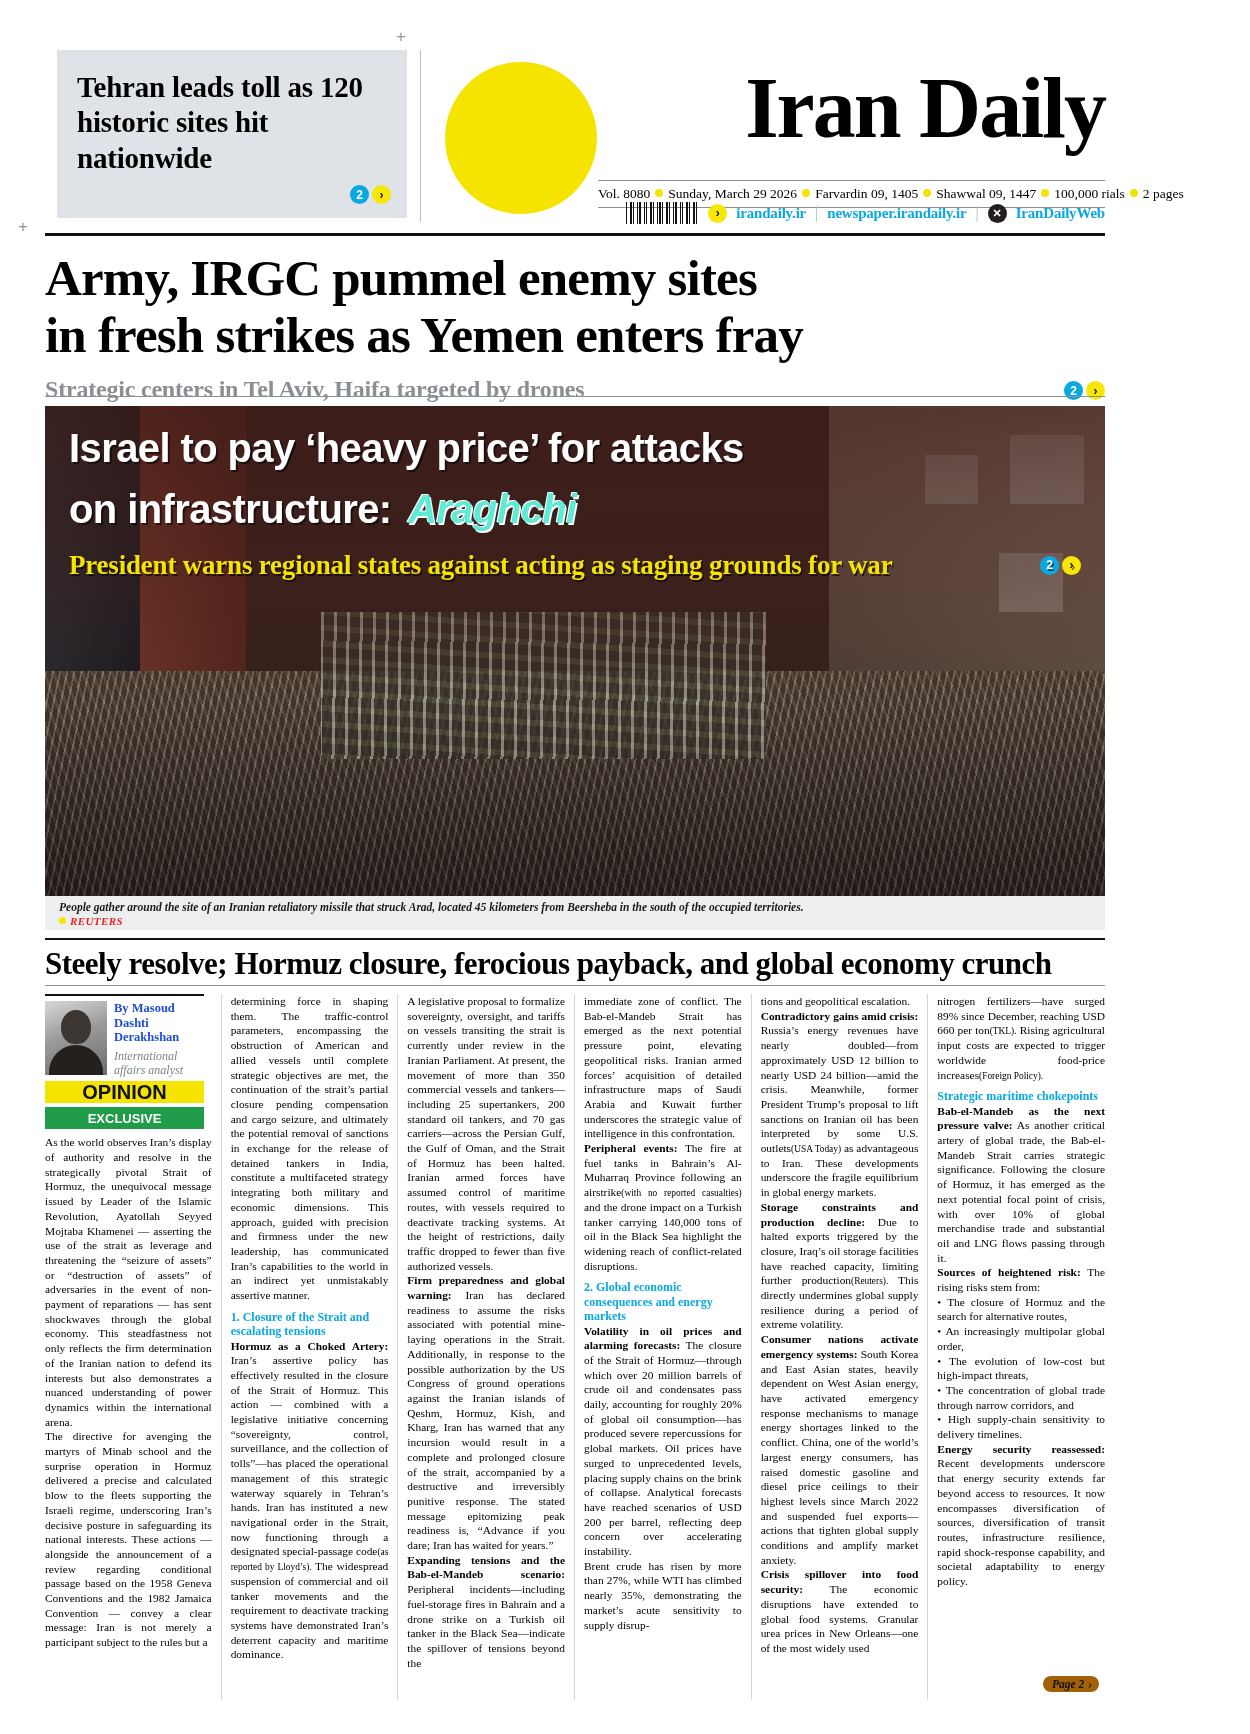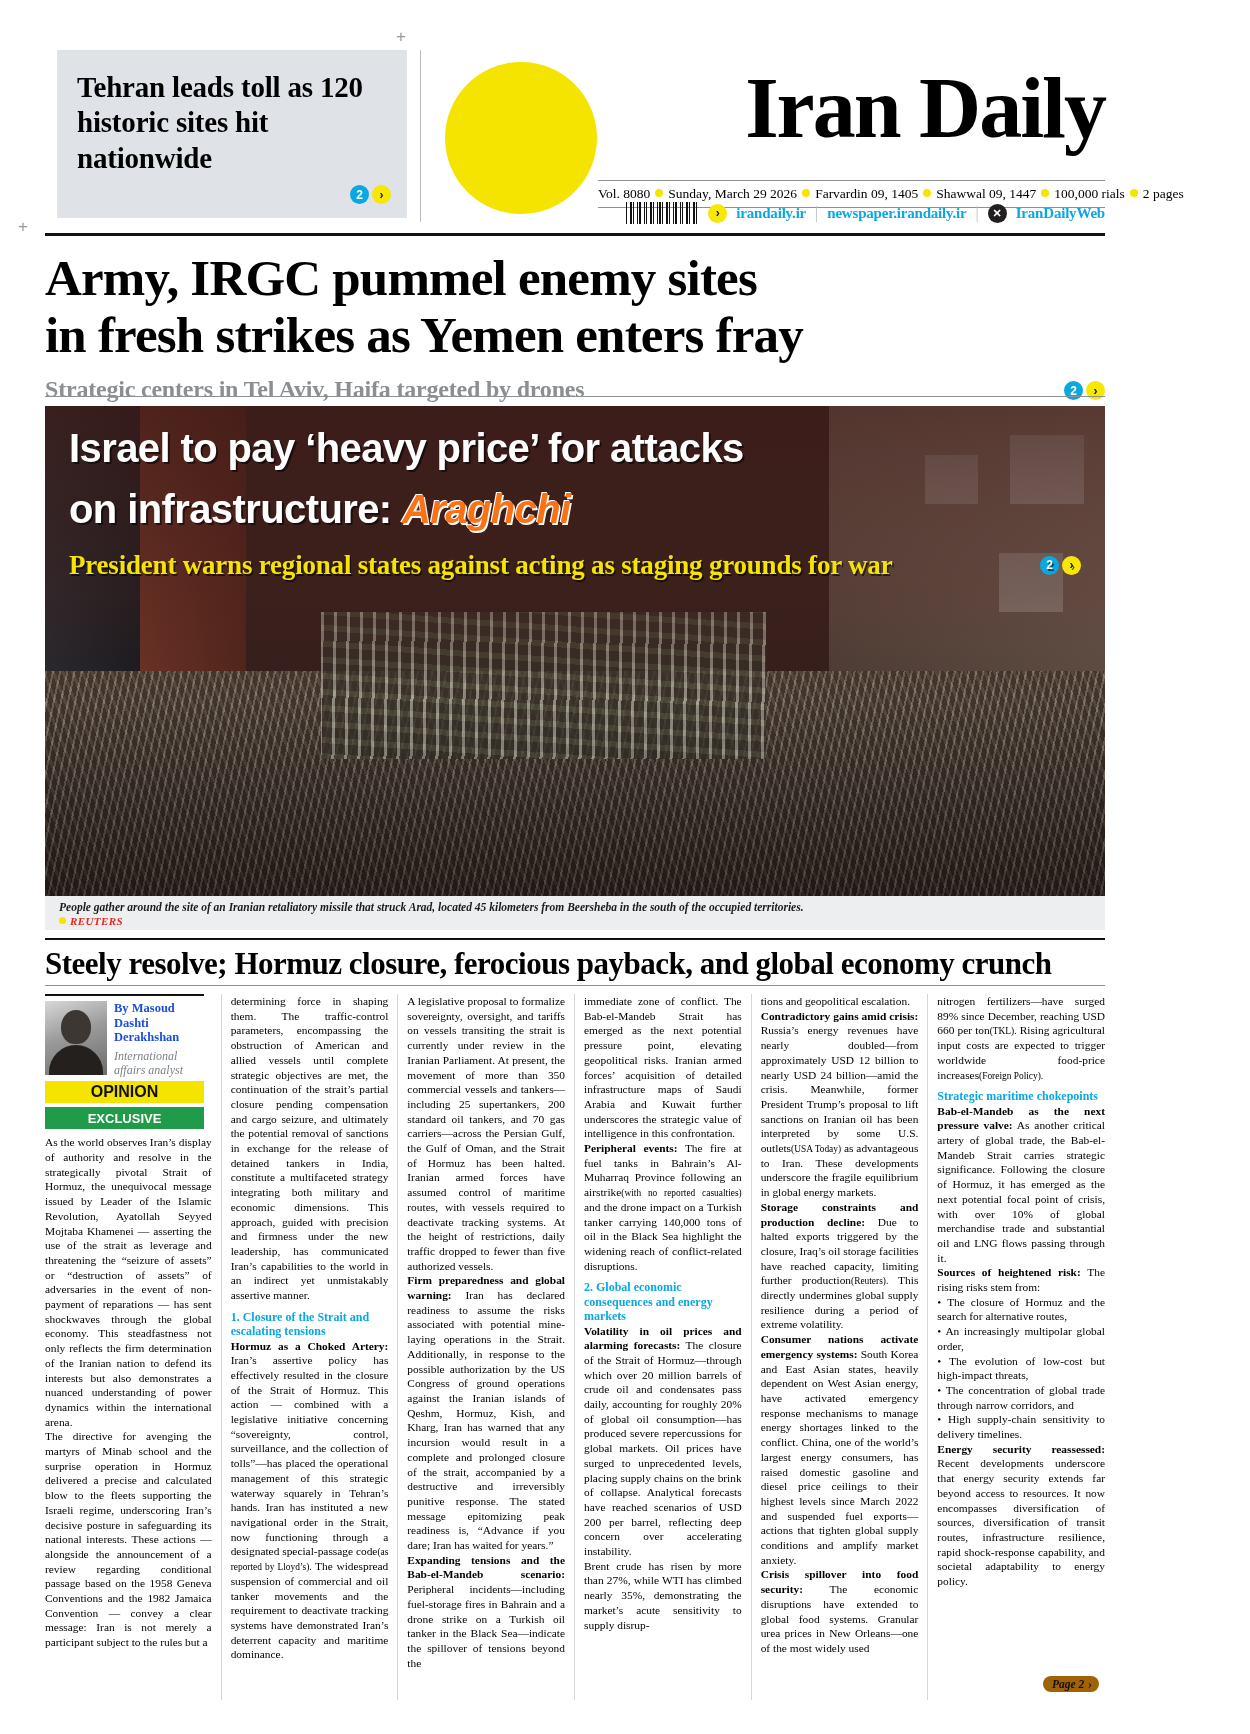--- a/index.html
+++ b/index.html
@@ -102,21 +102,21 @@
       repeating-linear-gradient(4deg, rgba(120,140,100,.45) 0 6px, rgba(40,38,30,.5) 6px 16px);
     filter: blur(.4px);
   }
   .photo .tint { position: absolute; inset: 0; background: linear-gradient(180deg, rgba(62,26,22,.72) 0%, rgba(62,26,22,.40) 38%, rgba(0,0,0,.12) 60%, rgba(0,0,0,.38) 100%); }
   .ov { position: absolute; left: 24px; top: 12px; right: 24px; }
   .ov h2 {
     font-family: Liberation Sans, sans-serif; font-weight: 700; font-size: 40px;
     line-height: 1.52; color: #fff; letter-spacing: -0.6px;
     text-shadow: 2px 2px 0 rgba(0,0,0,.55);
   }
-  .ov h2 .red { color: #f97316; font-style: italic; text-shadow: 1.5px 1.5px 0 #fff, -1px -1px 0 #fff; }
+  .ov h2 .red { color: #5eead4; font-style: italic; text-shadow: 1.5px 1.5px 0 #fff, -1px -1px 0 #fff; margin-left: 6px; }
   .ov .yellow {
     margin-top: 10px; font-size: 27px; font-weight: 700; color: #f5e400;
     letter-spacing: -0.2px; text-shadow: 1.5px 1.5px 0 rgba(0,0,0,.6);
     display: flex; align-items: center; justify-content: space-between; gap: 14px;
   }
   .cap-bar { position: absolute; left: 45px; top: 896px; width: 1060px; height: 34px; background: #eceef0; padding: 4px 10px 0 14px; }
   .cap-txt { font-size: 11.5px; font-style: italic; font-weight: 700; color: #1b1b1b; line-height: 1.25; }
   .cap-src { font-size: 11px; font-style: italic; font-weight: 700; color: #e8251f; letter-spacing: .4px; margin-top: 1px; }
   .cap-src .dot { width: 7px; height: 7px; margin: 0 4px 0 0; }
 
@@ -137,21 +137,21 @@
 
   .author-box { width: 159px; margin-bottom: 6px; border-top: 2px solid #111; padding-top: 5px; }
   .au-row { display: flex; gap: 7px; }
   .au-photo { width: 62px; height: 74px; flex: 0 0 62px; background: linear-gradient(160deg,#d8d8d8,#9a9a9a 45%,#6c6c6c); position: relative; overflow: hidden; }
   .au-photo .head { position: absolute; left: 16px; top: 9px; width: 30px; height: 34px; border-radius: 50% 50% 46% 46%; background: #3c3732; }
   .au-photo .body { position: absolute; left: 4px; bottom: 0; width: 54px; height: 30px; border-radius: 28px 28px 0 0; background: #23201d; }
   .au-name { color: #1d4ed8; font-weight: 700; font-size: 12.5px; line-height: 1.16; }
   .au-role { color: #7d8287; font-style: italic; font-size: 12px; line-height: 1.2; margin-top: 4px; }
   .badge-op, .badge-ex {
     margin-top: 4px; width: 159px; height: 22px; display: flex; align-items: center; justify-content: space-around;
-    font-family: "Liberation Sans", sans-serif; font-weight: 700; font-size: 16px; letter-spacing: 0;
+    font-family: "Liberation Sans", sans-serif; font-weight: 700; font-size: 20px; letter-spacing: 0;
   }
   .badge-op { background: #f5e400; color: #111; }
   .badge-ex { background: #1f9b4a; color: #fff; font-size: 13px; }
 
   .page2-pill {
     position: absolute; right: 6px; bottom: 8px;
     display: inline-flex; align-items: center; gap: 4px;
     background: #a16207; border-radius: 11px; padding: 2px 7px 2px 9px;
     font-size: 11.5px; font-weight: 700; font-style: italic; color: #111;
   }

